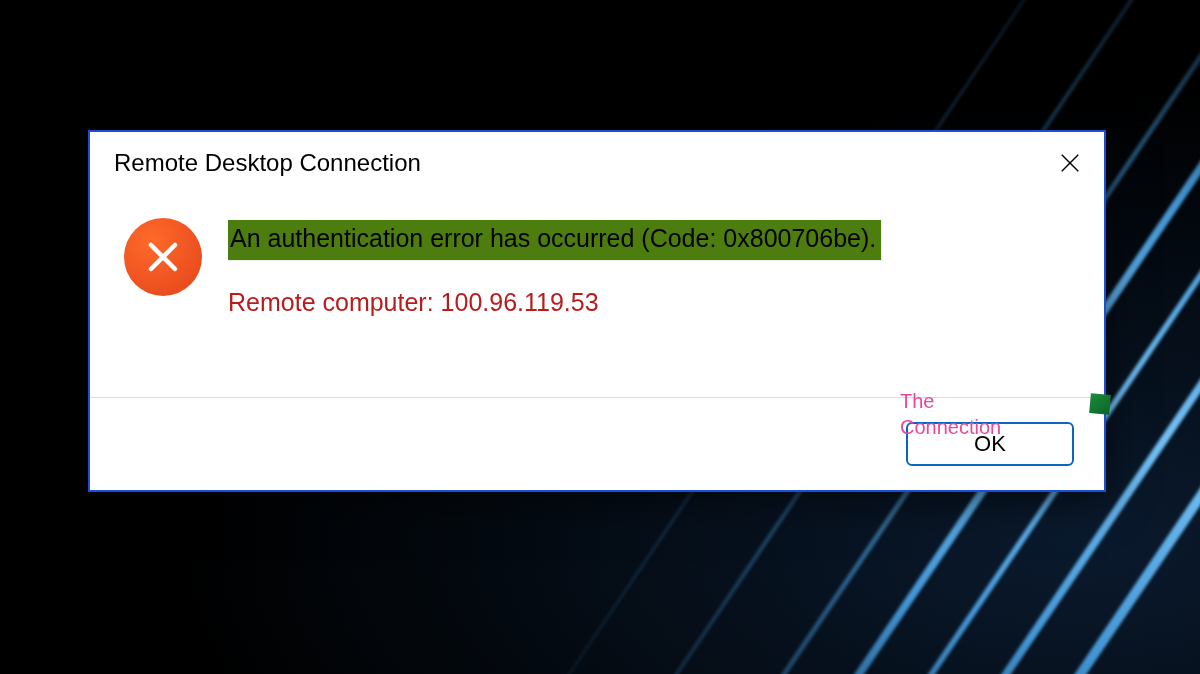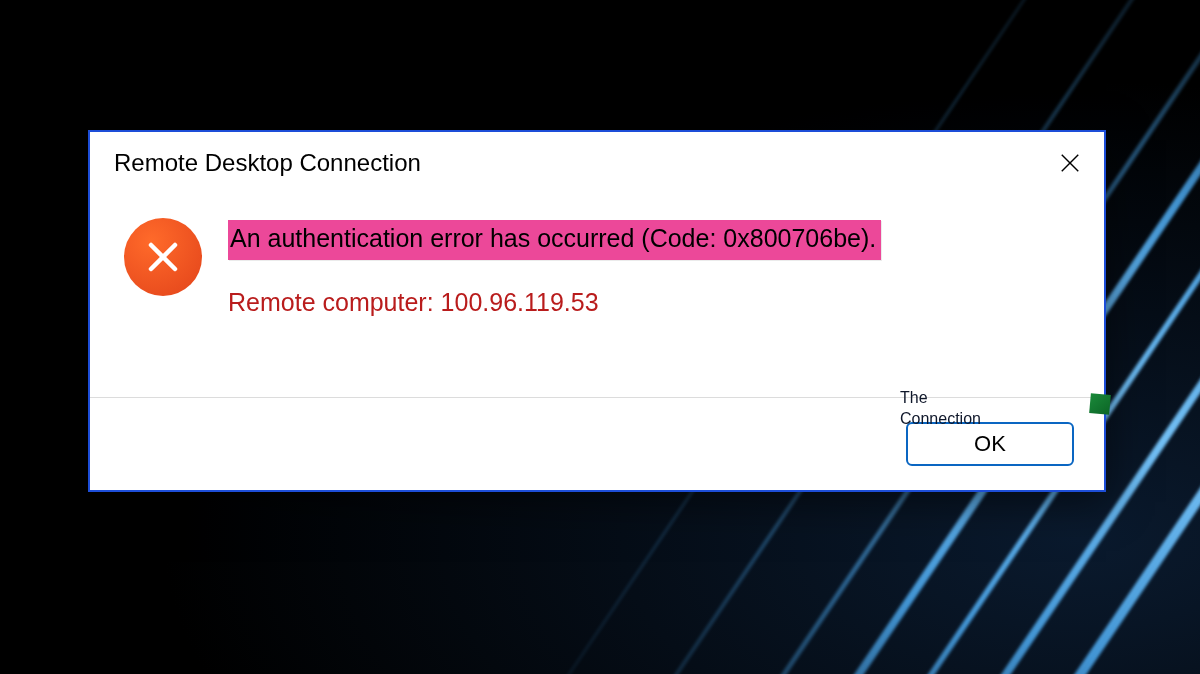--- a/index.html
+++ b/index.html
@@ -89,21 +89,21 @@
     .error-icon svg {
       width: 36px;
       height: 36px;
     }
     .msg-area {
       flex: 1;
       padding-top: 4px;
     }
     .error-line {
       display: inline-block;
-      background: #ec4899;
+      background: #4d7c0f;
       font-size: 25px;
       color: #000;
       padding: 2px 5px 4px 2px;
       box-shadow: 1px 1px 0 rgba(0,0,0,0.08);
       margin-bottom: 28px;
       line-height: 1.35;
     }
     .remote-line {
       font-size: 25px;
       color: #b91c1c;
@@ -139,22 +139,22 @@
       color: #000;
       cursor: pointer;
       display: flex;
       align-items: center;
       justify-content: center;
     }
     .watermark {
       position: absolute;
       top: 256px;
       left: 810px;
-      font-size: 16px;
-      color: #0f172a;
+      font-size: 20px;
+      color: #ec4899;
       line-height: 1.3;
       pointer-events: none;
     }
     .watermark-square {
       position: absolute;
       top: 262px;
       left: 1000px;
       width: 20px;
       height: 20px;
       background: linear-gradient(135deg, #1a8a3a, #0c6526);

